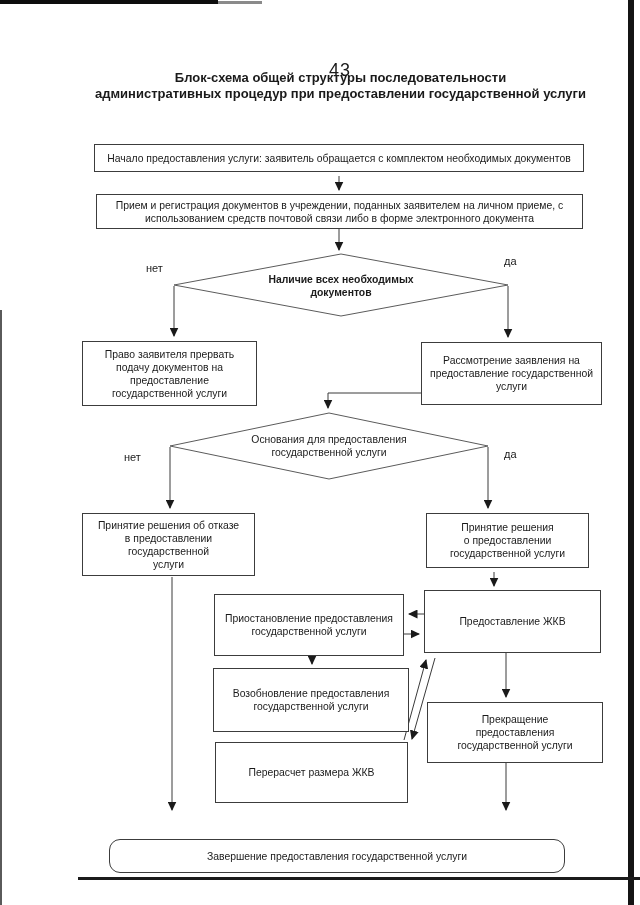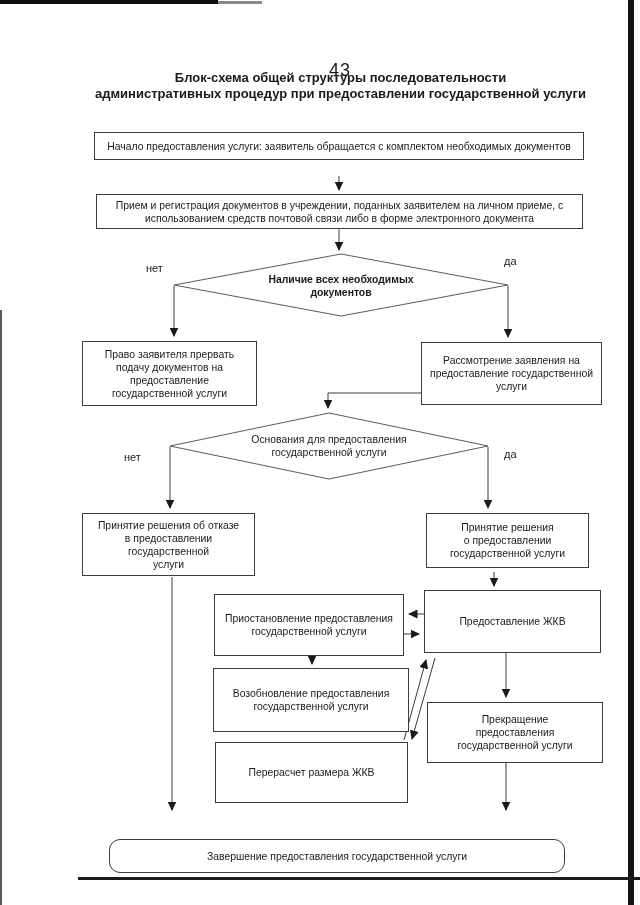--- a/index.html
+++ b/index.html
@@ -74,21 +74,21 @@
       <line x1="506" y1="763" x2="506" y2="810" marker-end="url(#arr)"></line>
 
       <line x1="424" y1="614" x2="409" y2="614" marker-end="url(#arr)"></line>
       <line x1="404" y1="634" x2="419" y2="634" marker-end="url(#arr)"></line>
 
       <line x1="404" y1="740" x2="426" y2="660" marker-end="url(#arr)"></line>
       <line x1="435" y1="658" x2="412" y2="739" marker-end="url(#arr)"></line>
     </g>
   </svg>
 
-  <div class="node" style="left:94px;top:132px;width:490px;height:28px;text-align:center;">Начало предоставления услуги: заявитель обращается с комплектом необходимых документов</div>
+  <div class="node" style="left:94px;top:144px;width:490px;height:28px;text-align:center;">Начало предоставления услуги: заявитель обращается с комплектом необходимых документов</div>
 
   <div class="node" style="left:96px;top:194px;width:487px;height:35px;">Прием и регистрация документов в учреждении, поданных заявителем на личном приеме, с
 использованием средств почтовой связи либо в форме электронного документа</div>
 
   <div class="dtext" style="left:241px;top:268px;width:200px;height:36px;font-weight:bold;">Наличие всех необходимых
 документов</div>
   <div class="branch" style="left:146px;top:262px;">нет</div>
   <div class="branch" style="left:504px;top:255px;">да</div>
 
   <div class="node" style="left:82px;top:341px;width:175px;height:65px;">Право заявителя прервать

